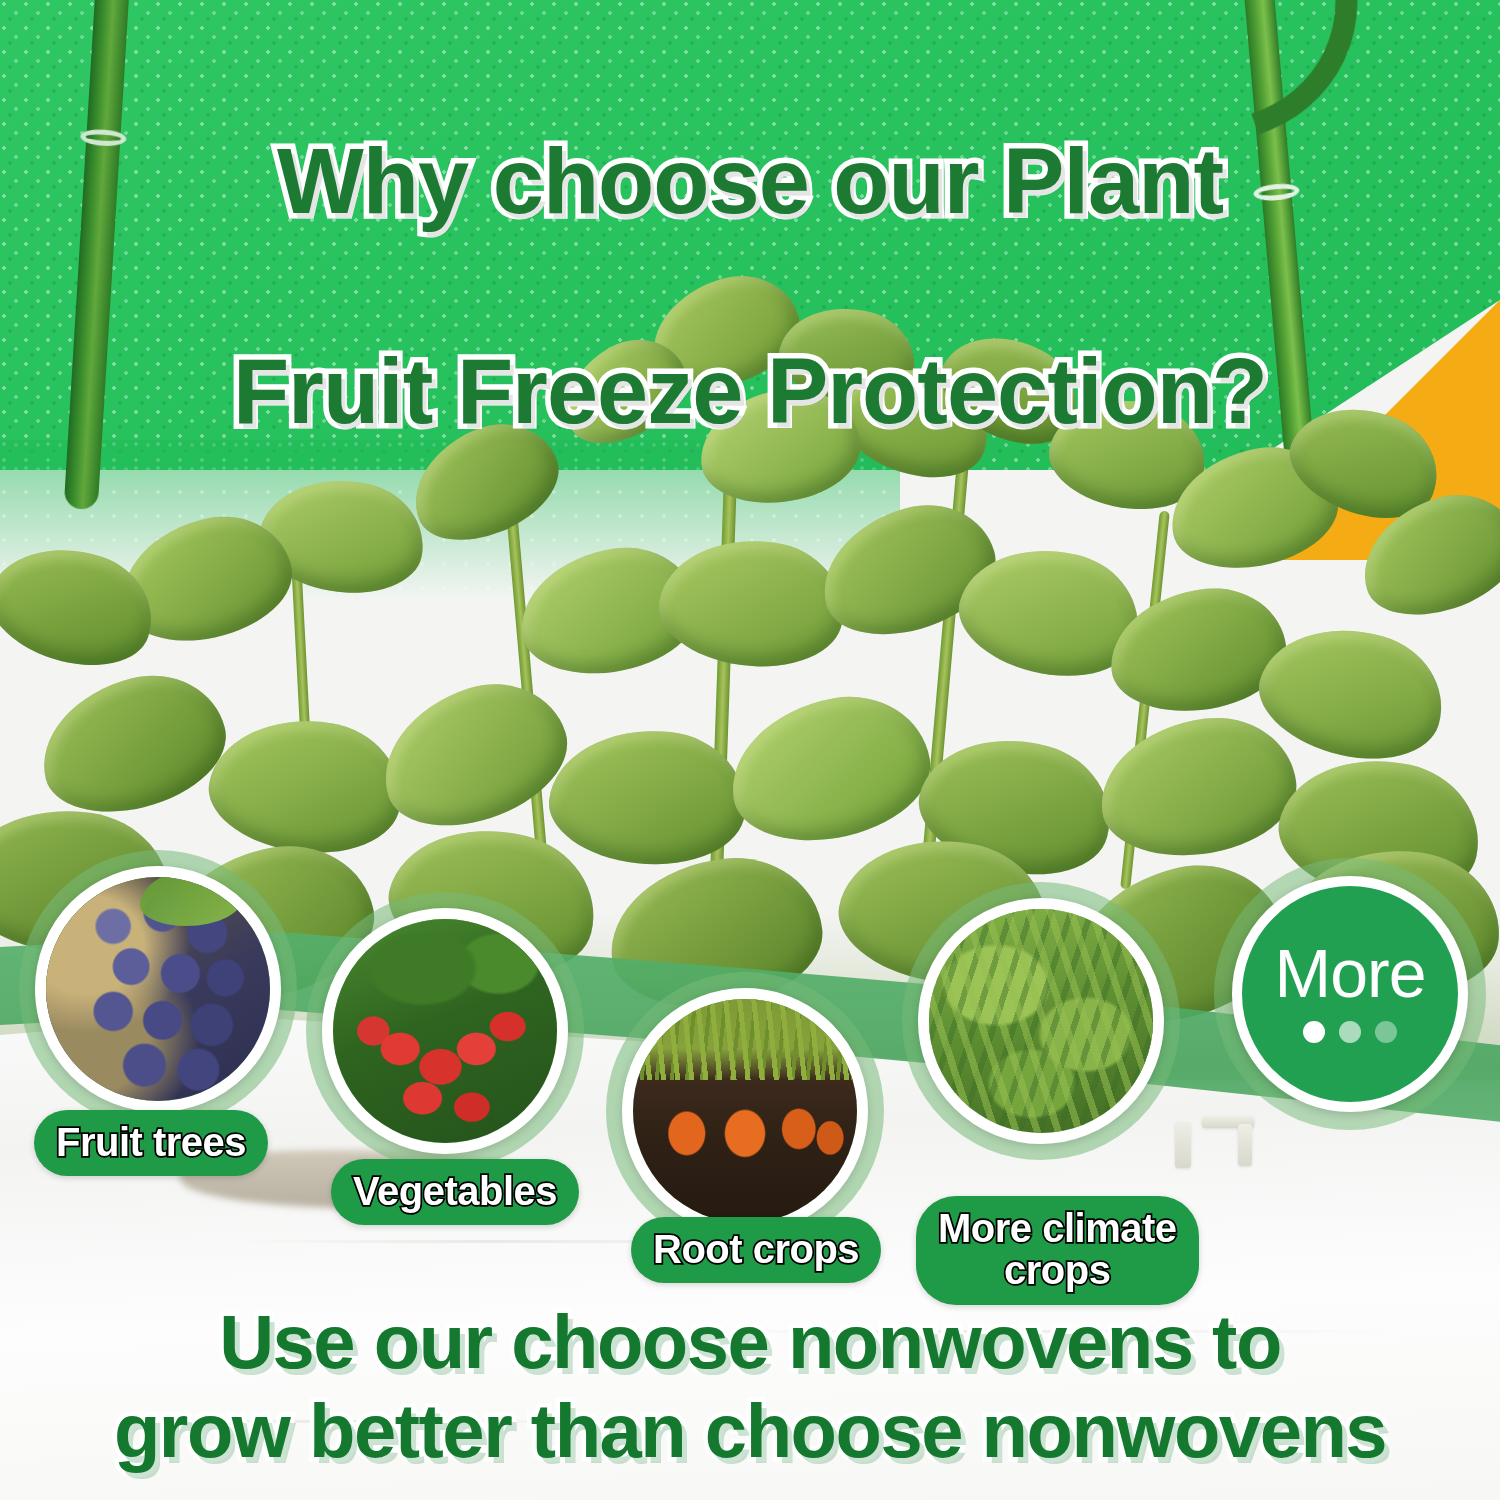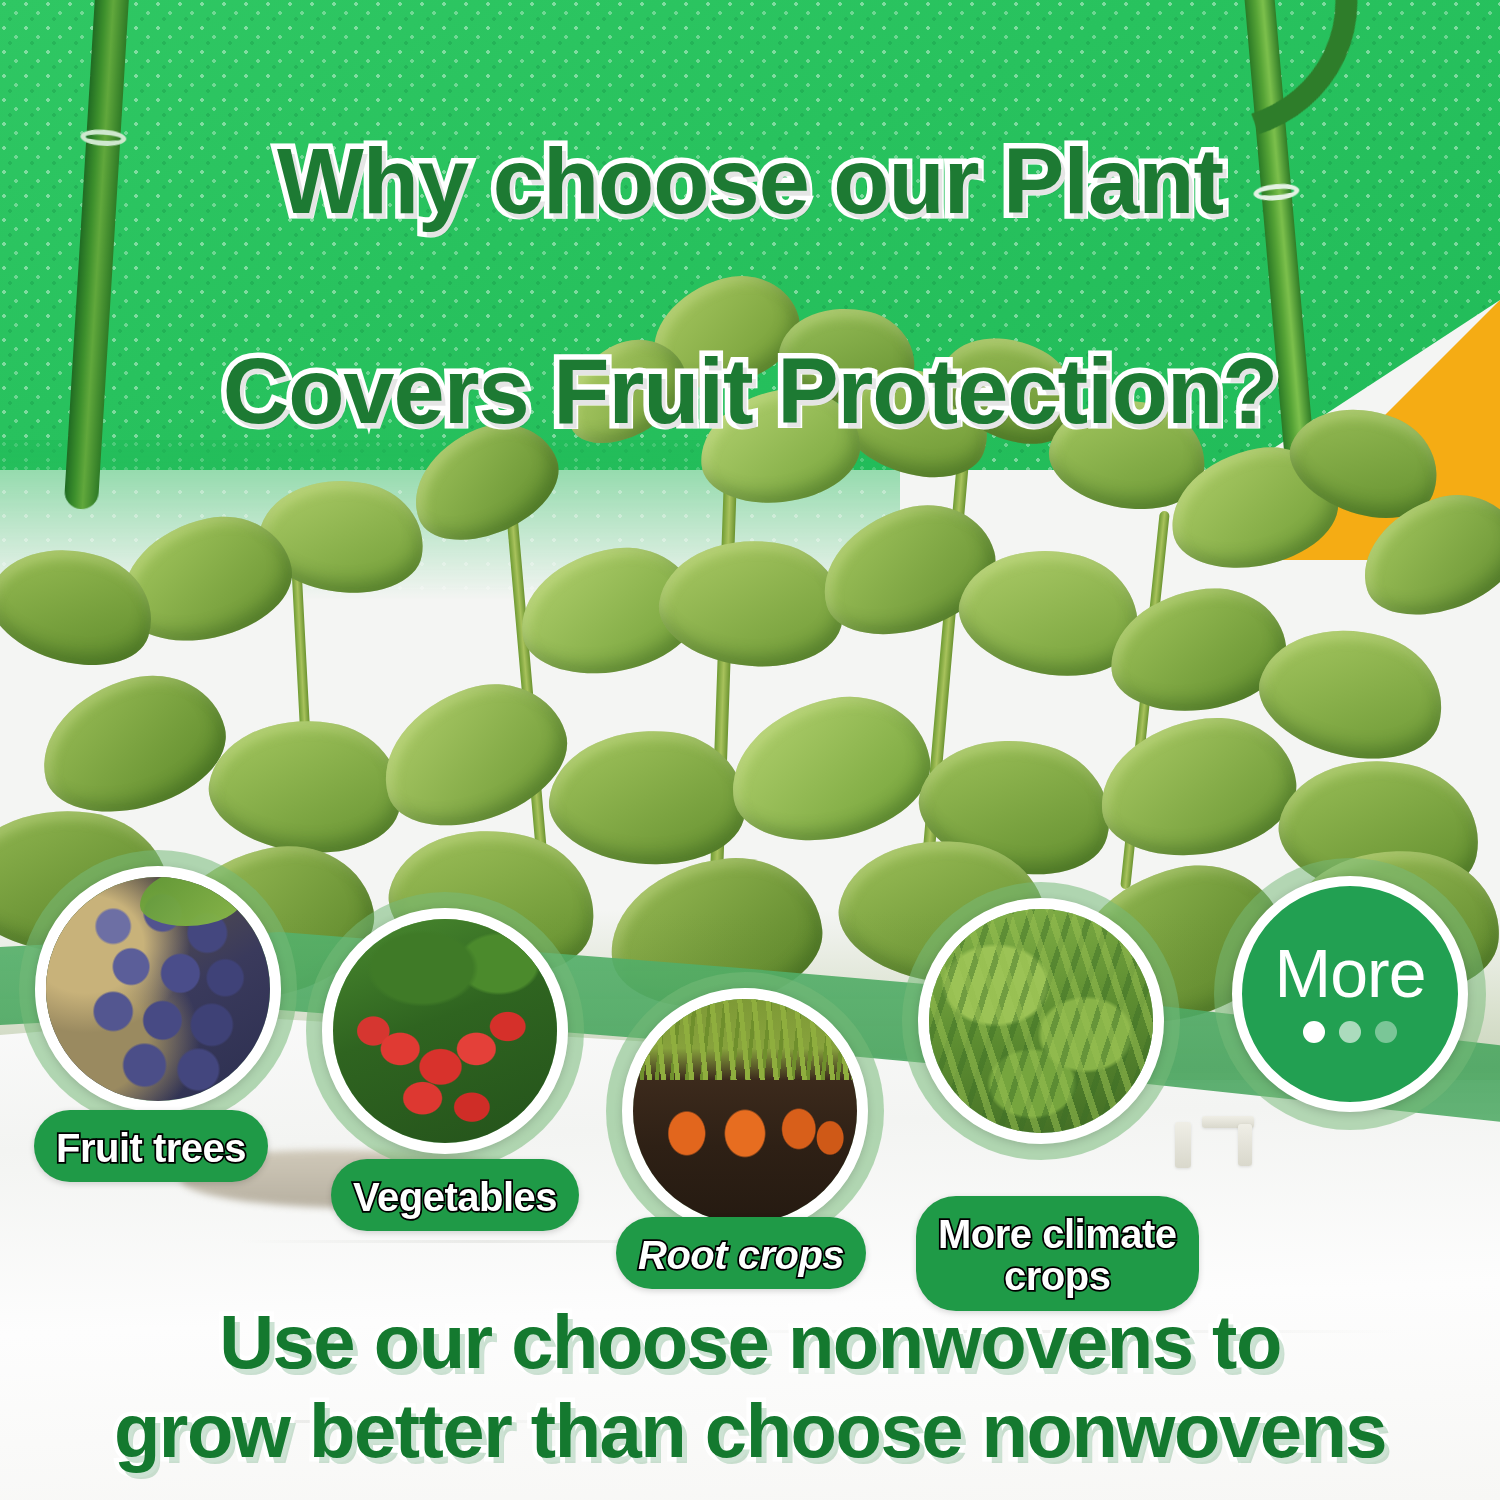--- a/index.html
+++ b/index.html
@@ -247,21 +247,21 @@
   .more-dots{ display:flex; gap:14px; margin-top:14px; }
   .more-dots i{ width:22px; height:22px; border-radius:50%; background:#ffffff; display:block; }
   .more-dots i:nth-child(2){ opacity:.62; }
   .more-dots i:nth-child(3){ opacity:.40; }
 
   
   .pill{
     position:absolute; z-index:12;
     background:#1f9a47;
     border-radius:40px;
-    padding:17px 22px 13px;
+    padding:11px 22px 13px;
     color:#ffffff;
     font-size:40px;
     font-weight:bold;
     line-height:1.06;
     text-align:center;
     white-space:pre-line;
     -webkit-text-stroke:3.5px #000000;
     paint-order:stroke fill;
     letter-spacing:-.5px;
     box-shadow:0 2px 6px rgba(0,0,0,.16);
@@ -389,21 +389,21 @@
     </div>
   </div>
   <div class="pill" style="left:331px;top:1159px;">Vegetables</div>
 
   <div class="badge" style="left:622px;top:988px;width:246px;height:246px;">
     <span class="halo"></span>
     <div class="disc">
       <div class="inner img-carrot"></div>
     </div>
   </div>
-  <div class="pill" style="left:616px;top:1217px;font-style:italic;">Root crops</div>
+  <div class="pill" style="left:631px;top:1217px;">Root crops</div>
 
   <div class="badge" style="left:918px;top:898px;width:246px;height:246px;">
     <span class="halo"></span>
     <div class="disc">
       <div class="inner img-leafy"></div>
     </div>
   </div>
   <div class="pill" style="left:916px;top:1196px;">More climate
 crops</div>
 
@@ -414,21 +414,21 @@
       <span class="more-dots">
         <i></i>
           <i></i>
           <i></i>
       </span>
     </div>
   </div>
 
   <div class="headline">
     <span class="l1">Why choose our  Plant</span>
-    <span class="l2">Covers Fruit Protection?</span>
+    <span class="l2">Fruit Freeze Protection?</span>
   </div>
 
   <div class="footer-text">
     <span class="l1">Use our choose nonwovens to</span>
     <span class="l2">grow better than choose nonwovens</span>
   </div>
 
 </div>
 
 </body></html>

